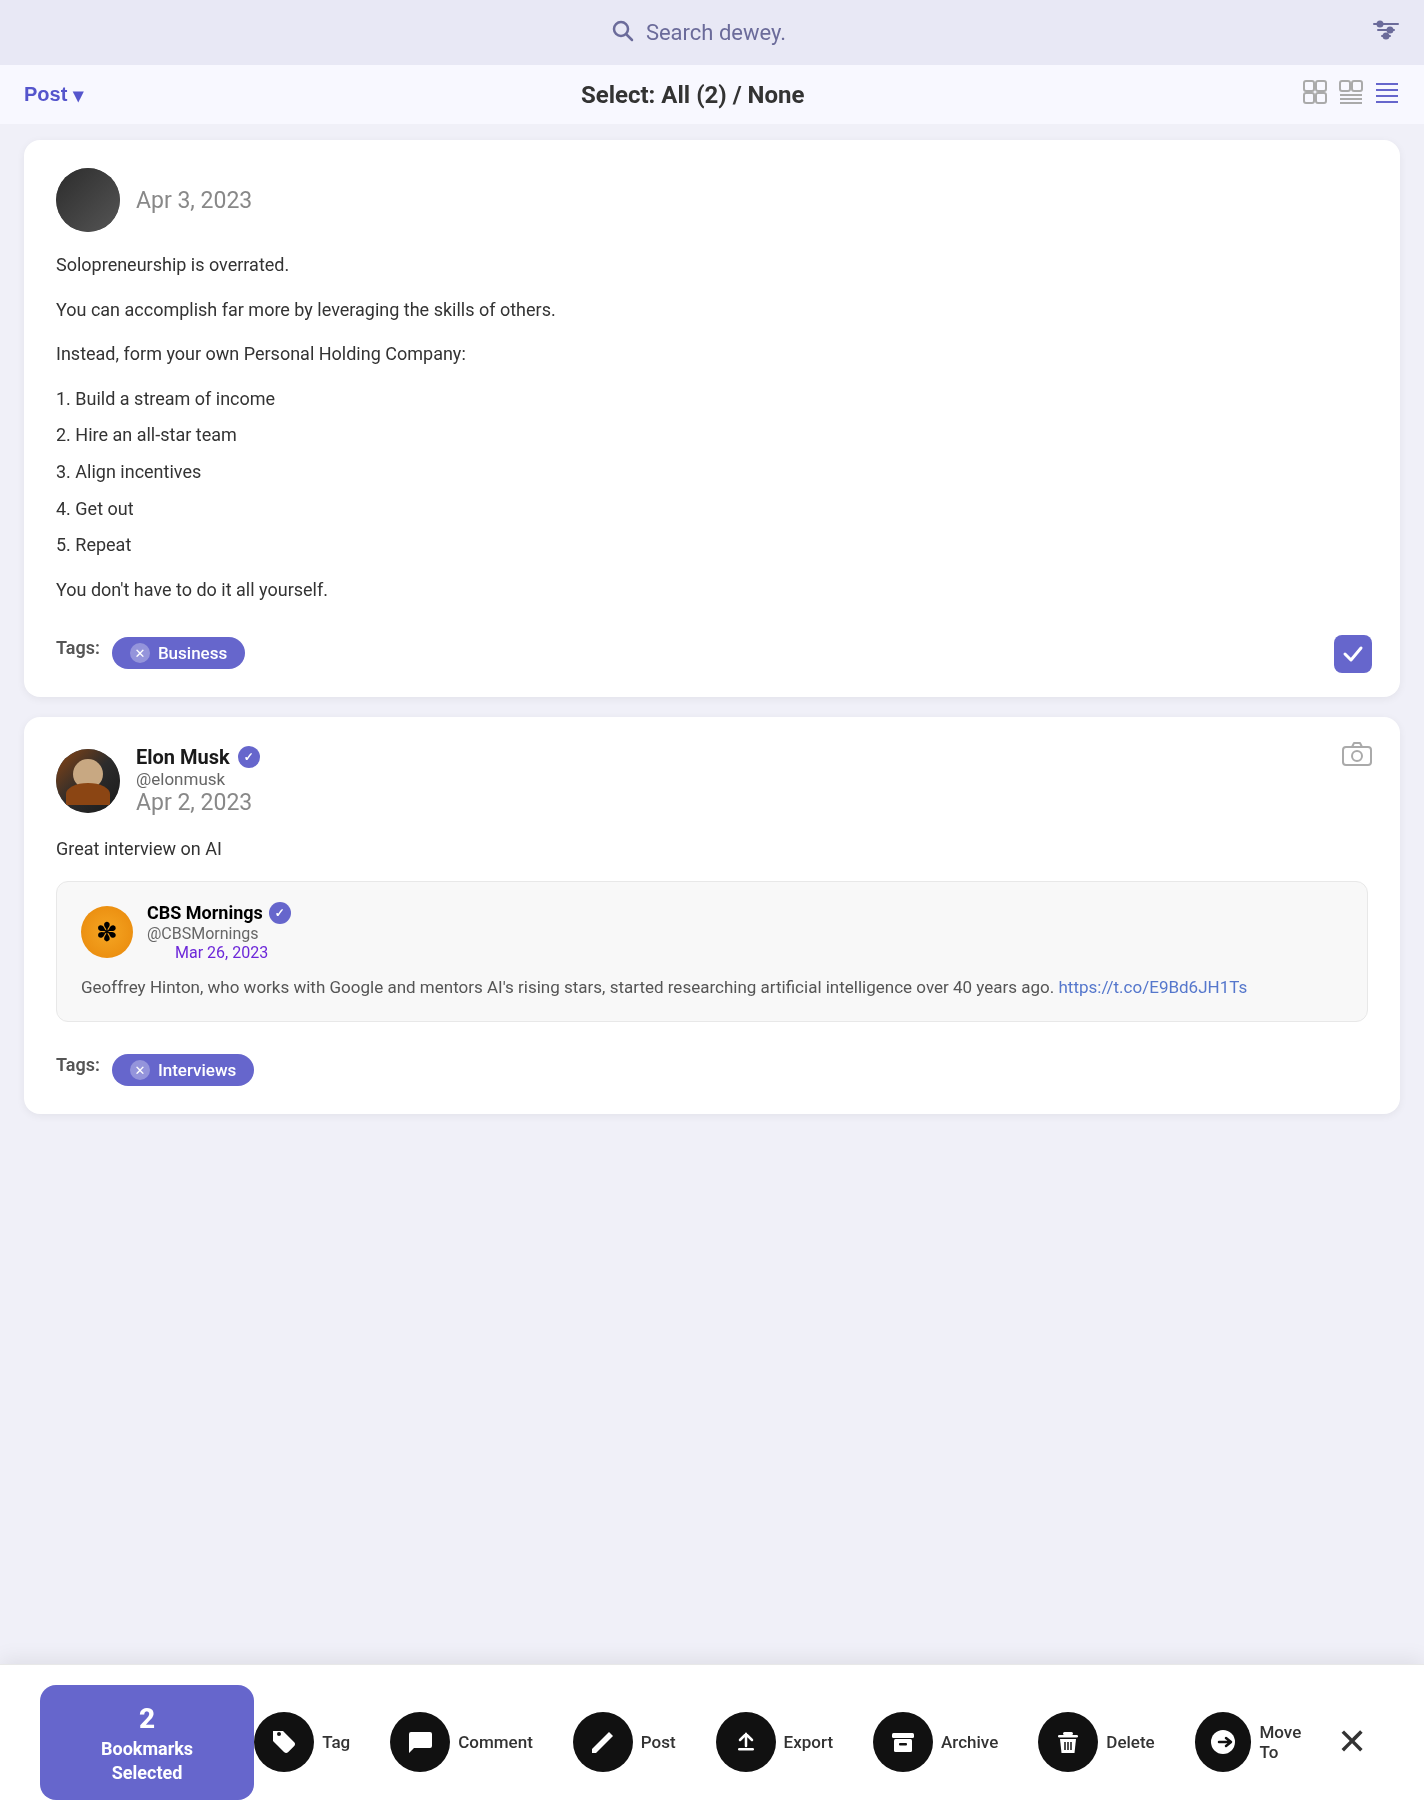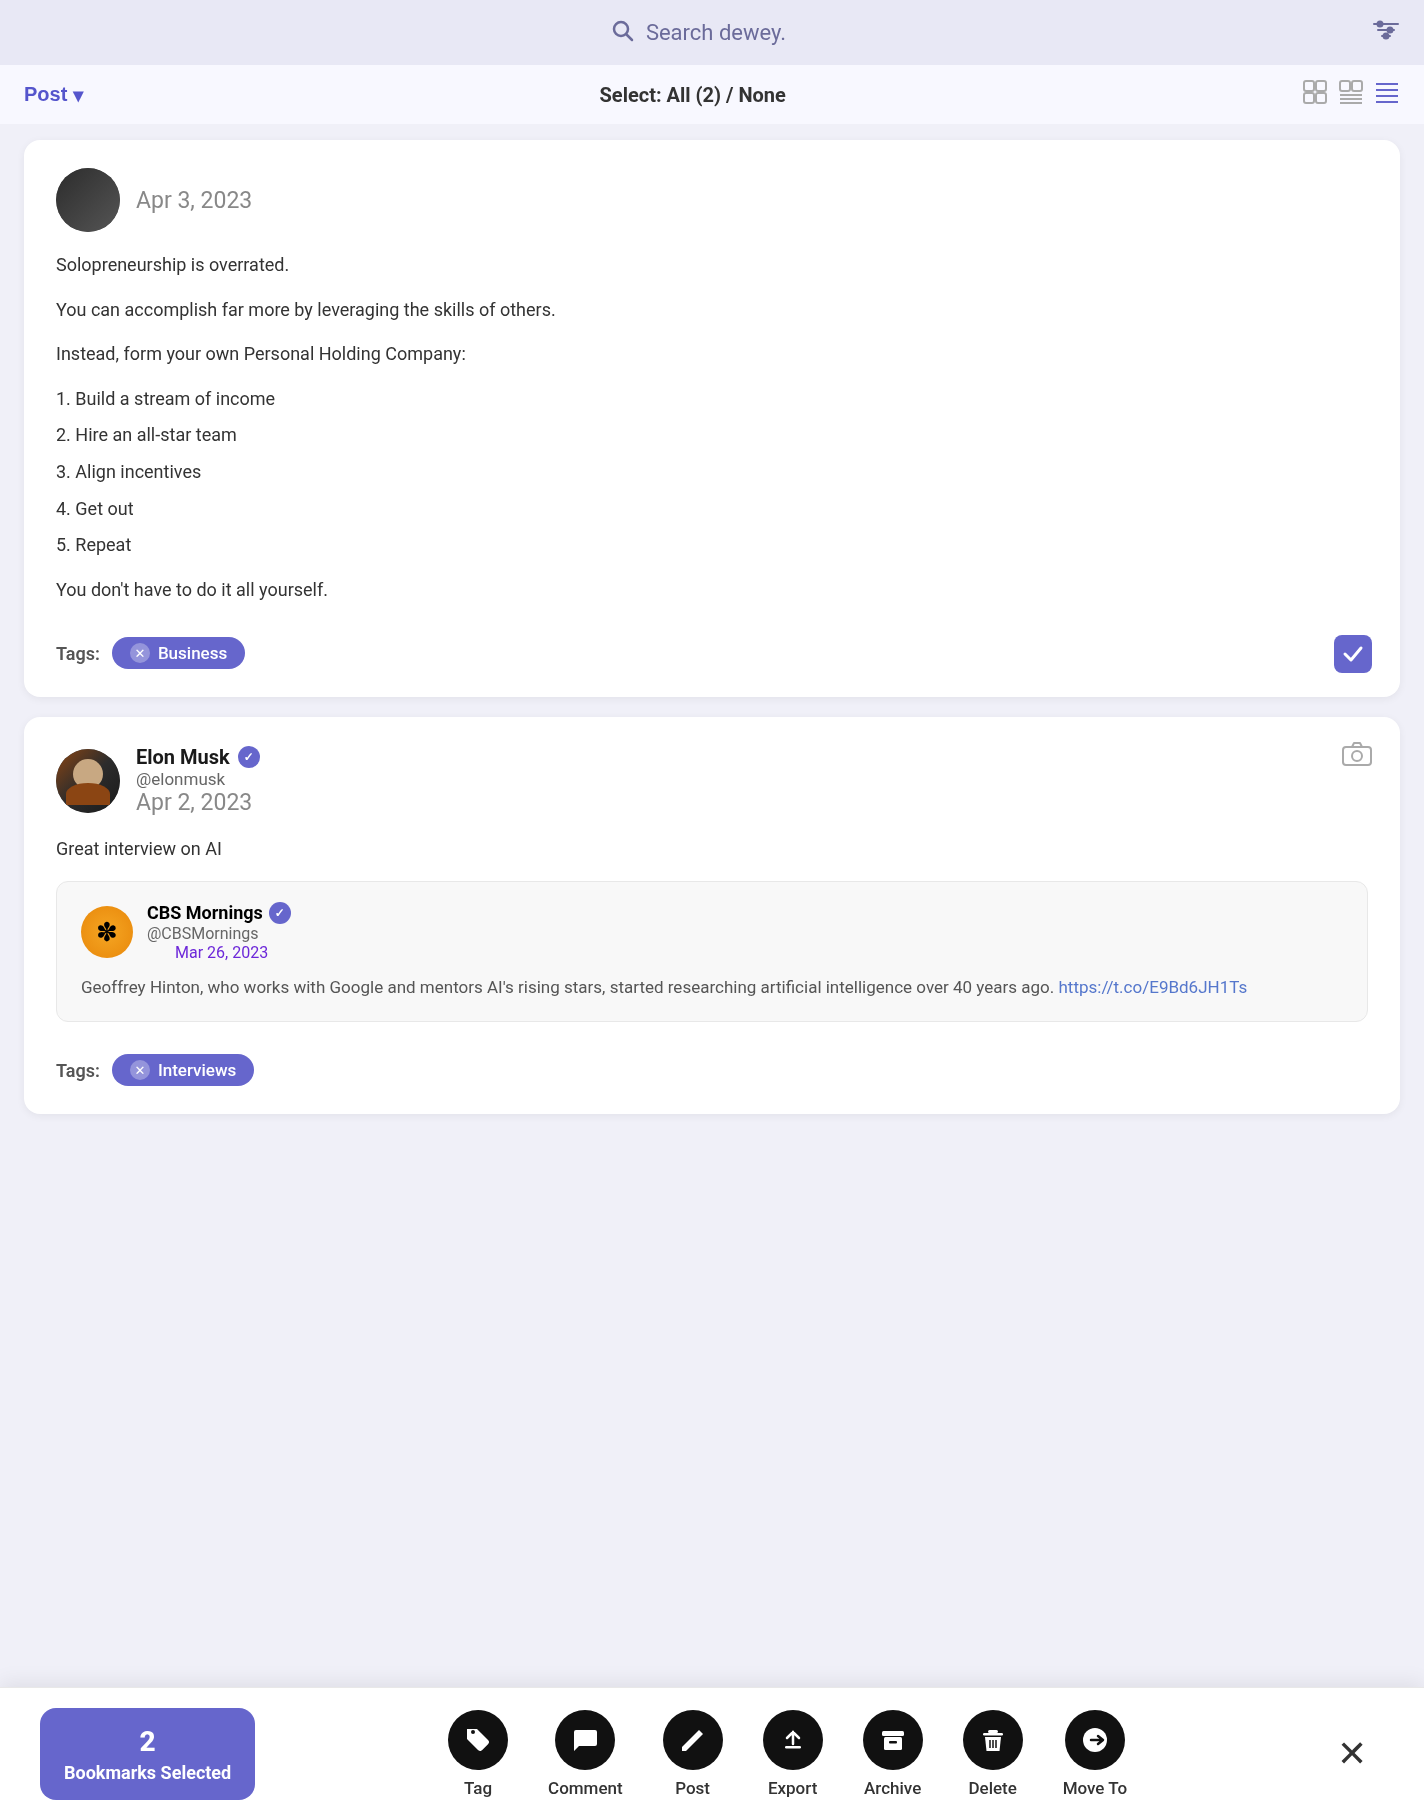--- a/index.html
+++ b/index.html
@@ -54,21 +54,21 @@
       align-items: center;
       gap: 6px;
       color: #5555cc;
       font-size: 20px;
       font-weight: 600;
       cursor: pointer;
       background: none;
       border: none;
     }
     .select-label {
-      font-size: 20px;
+      font-size: 24px;
       color: #333;
       font-weight: 500;
     }
     .select-label span {
       font-weight: 700;
     }
     .view-icons {
       display: flex;
       gap: 10px;
       align-items: center;
@@ -126,21 +126,20 @@
     }
     .card-body p {
       margin-bottom: 14px;
     }
     .card-body .list-item {
       margin-bottom: 6px;
     }
 
     .tags-row {
       display: flex;
-      align-items: center;
       gap: 12px;
       margin-top: 32px;
     }
     .tags-label {
       color: #555;
       font-size: 18px;
       font-weight: 600;
     }
     .tag-badge {
       background: #6666cc;
@@ -350,21 +349,21 @@
       display: block;
     }
 
     .action-icons {
       display: flex;
       align-items: center;
       gap: 40px;
     }
     .action-item {
       display: flex;
-      flex-direction: column;
+      flex-direction: row;
       align-items: center;
       gap: 8px;
       cursor: pointer;
     }
     .action-icon-circle {
       width: 60px;
       height: 60px;
       background: #111;
       border-radius: 50%;
       display: flex;

